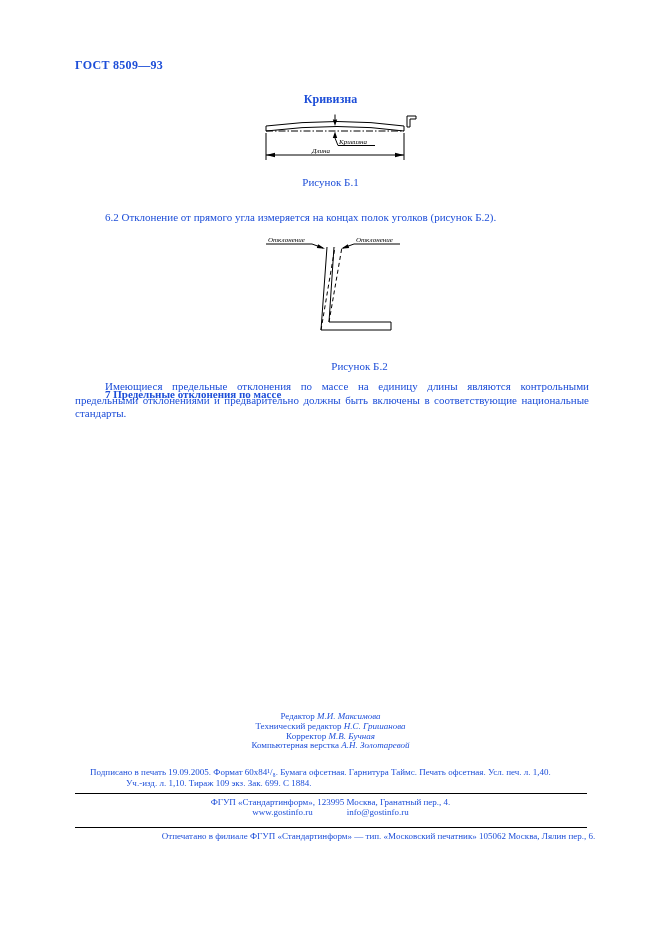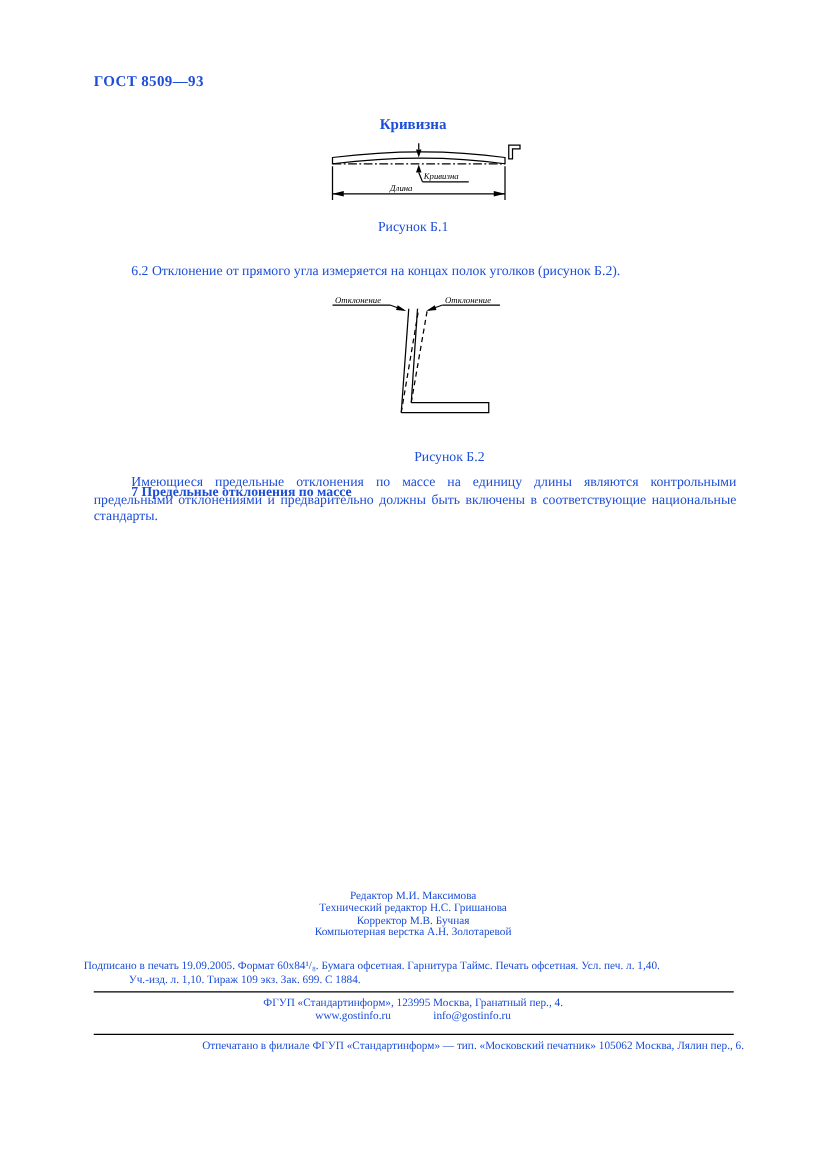--- a/index.html
+++ b/index.html
@@ -3,32 +3,32 @@
 <meta charset="utf-8">
 <style>
   * { margin:0; padding:0; box-sizing:border-box; }
   html,body { background:#9a9a9a; }
   body { font-family:"Liberation Serif", serif; }
   .page {
     position:relative; width:661px; height:936px; margin:0 auto;
     background:#ffffff; color:#1d4ed8; overflow:hidden;
   }
   .abs { position:absolute; }
-  .it { }
+  .it { font-style:italic; }
   .doc-number { left:75px; top:58px; font-size:12px; font-weight:bold; letter-spacing:0.3px; }
   .fig-heading { left:0; top:92px; width:100%; text-align:center; font-weight:bold; font-size:12px; }
   .fig-b1 { left:262px; top:110px; }
   .fig-b1-caption { left:0; top:176px; width:100%; text-align:center; font-size:11px; }
   .para-62 { left:75px; top:210px; width:514px; font-size:11px; line-height:14px; text-indent:30px; }
   .fig-b2 { left:263px; top:233px; }
   .fig-b2-caption { left:12px; top:360px; width:100%; text-align:center; font-size:11px;margin-left:17px; }
   .sec7-heading { left:105px; top:388px; font-size:11px; font-weight:bold; }
   .sec7-body { left:75px; top:380px; width:514px; font-size:11px; line-height:13.5px; text-indent:30px; text-align:justify;font-family:Liberation Serif, serif; }
   .staff { left:0; top:712px; width:100%; text-align:center; font-size:9px; line-height:9.8px; }
-  .print-block { left:67px; top:767px; width:510px; font-size:9px; line-height:10.5px; }
+  .print-block { left:90px; top:767px; width:510px; font-size:9px; line-height:10.5px; }
   .print-line-2 { padding-left:36px; }
   .rule { left:75px; width:512px; border-top:1px solid #000; height:0; }
   .rule-1 { top:793px; }
   .rule-2 { top:827px; }
   .publisher { left:0; top:798px; width:100%; text-align:center; font-size:9px; line-height:9.6px; }
   .contact-gap { display:inline-block; width:34px; }
   .printed-line { left:0; top:831px; width:100%; text-align:center; font-size:9px;margin-left:48px; }
   svg { display:block; }
   svg line, svg path { stroke:#000; stroke-width:1; }
   svg path.fill, svg .arrow { fill:#000; stroke:none; }

